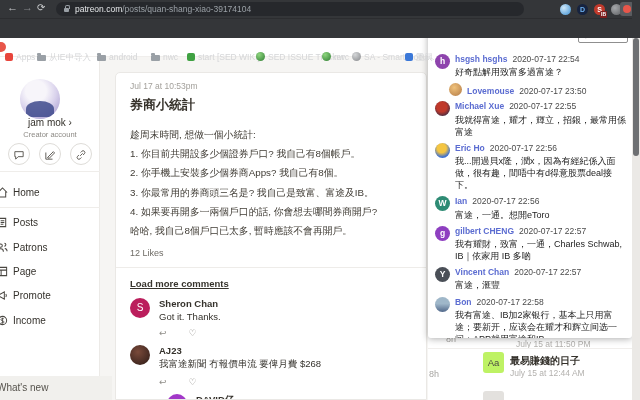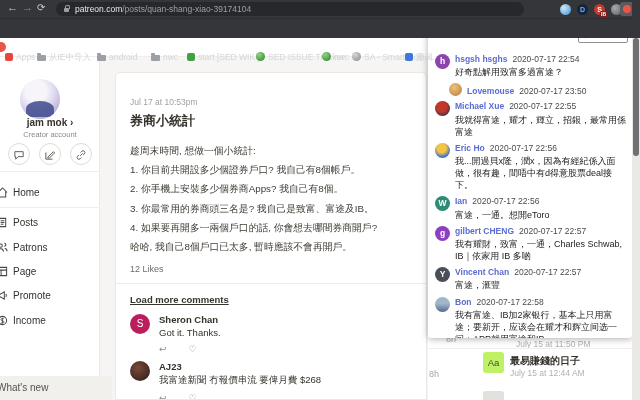--- a/index.html
+++ b/index.html
@@ -52,37 +52,37 @@
     border-bottom:1px solid #f0eeec; z-index:2;}
   #plogo { position:absolute; left:-4px; top:42px; width:10px; height:10px; border-radius:50%; background:#e8564a; z-index:3;}
 
   
   #sidebar { position:absolute; left:0; top:57px; width:100px; height:319px; background:#fff;
     border-right:1px solid #eceae7; z-index:2; }
   #creator-avatar { position:absolute; left:20px; top:22px; width:40px; height:40px; border-radius:50%;
     background:radial-gradient(circle at 40% 30%, #f7f5fa 0 28%, #d9d2ec 55%, #a79bce 90%),#cfc6e6; overflow:hidden;}
   #creator-avatar::after{ content:""; position:absolute; left:6px; top:22px; width:28px; height:16px;
     background:#3e4a8c; border-radius:50% 50% 0 0; opacity:.85;}
-  #creator-name { position:absolute; left:0; top:60px; width:100px; text-align:center; font-size:10px; color:#35322c;font-weight:bold; }
+  #creator-name { position:absolute; left:0; top:60px; width:100px; text-align:center; font-size:10px; color:#35322c; }
   #creator-sub { position:absolute; left:0; top:73px; width:100px; text-align:center; font-size:7.5px; color:#8d8a85; }
   .side-btn { position:absolute; top:86px; width:22px; height:22px; border:1px solid #dedcd8; border-radius:50%;
     background:#fff; text-align:center; line-height:20px; color:#55524c;}
   #side-btn-chat{ left:8px; } #side-btn-compose{ left:39px; } #side-btn-link{ left:70px; }
   .side-btn svg{ vertical-align:middle; }
   .sb-div { position:absolute; left:0; width:100px; border-top:1px solid #efedea; }
   .nav-item { position:absolute; left:0; width:100px; height:16px; font-size:10px; color:#35322c; }
   .nav-item .nic { position:absolute; left:-3px; top:1px; }
   .nav-item .lbl { position:absolute; left:13px; top:1px; }
   #whatsnew { position:absolute; left:0; top:376px; width:112px; height:24px; background:#f1f0ed;
     font-size:10px; color:#55524c; line-height:24px; z-index:2;}
   #whatsnew span{ margin-left:-3px; }
 
   
   #card { position:absolute; left:115px; top:72px; width:312px; height:328px; background:#fff;
-    border:1px solid #eae8e5; border-radius:5px 5px 0 0; padding:24px 14px; overflow:hidden; z-index:2;}
+    border:1px solid #eae8e5; border-radius:5px 5px 0 0; padding:8px 14px; overflow:hidden; z-index:2;}
   .post-date { font-size:8.5px; color:#a3a09b; }
   .post-title { font-size:13px; font-weight:bold; color:#36322b; margin:5px 0 15px; }
   .post-line { font-size:9.8px; color:#403c35; margin-bottom:7px; line-height:1.25; }
   .likes { font-size:9px; color:#6f6c66; margin:11px 0 9px; }
   .card-hr { border:none; border-top:1px solid #eeece9; margin:0 -14px; }
   .load-more { display:inline-block; font-size:9.5px; font-weight:bold; color:#36332c;
     text-decoration:underline; margin:10px 0 9px; cursor:pointer;}
   .cmt { display:flex; margin-bottom:5px; }
   .cmt.reply { margin-left:37px; }
   .cav { width:20px; height:20px; border-radius:50%; flex:none; margin-right:9px; color:#fff;

